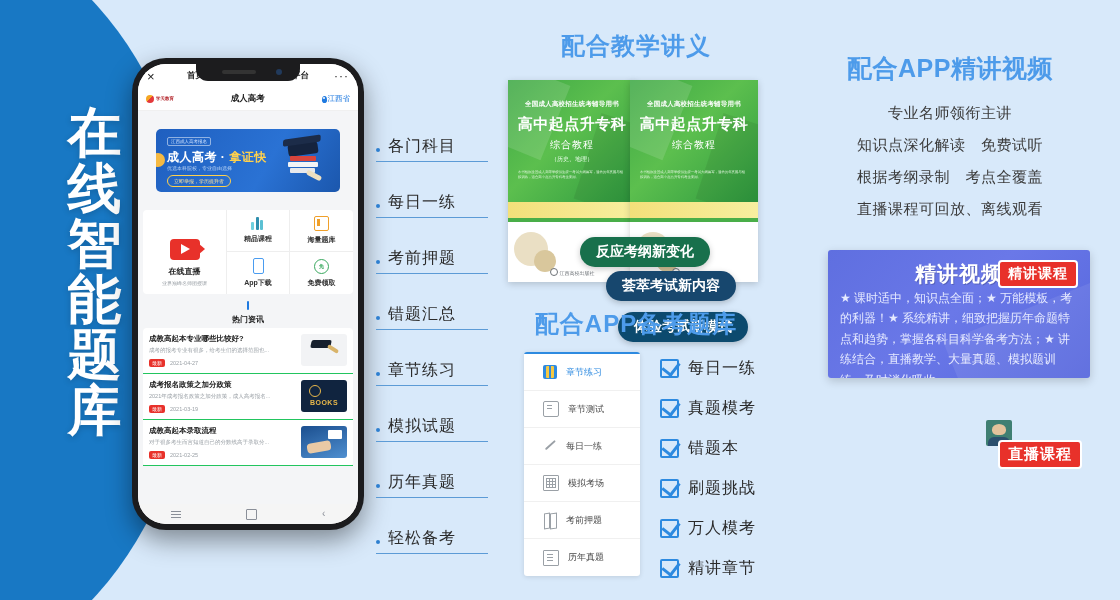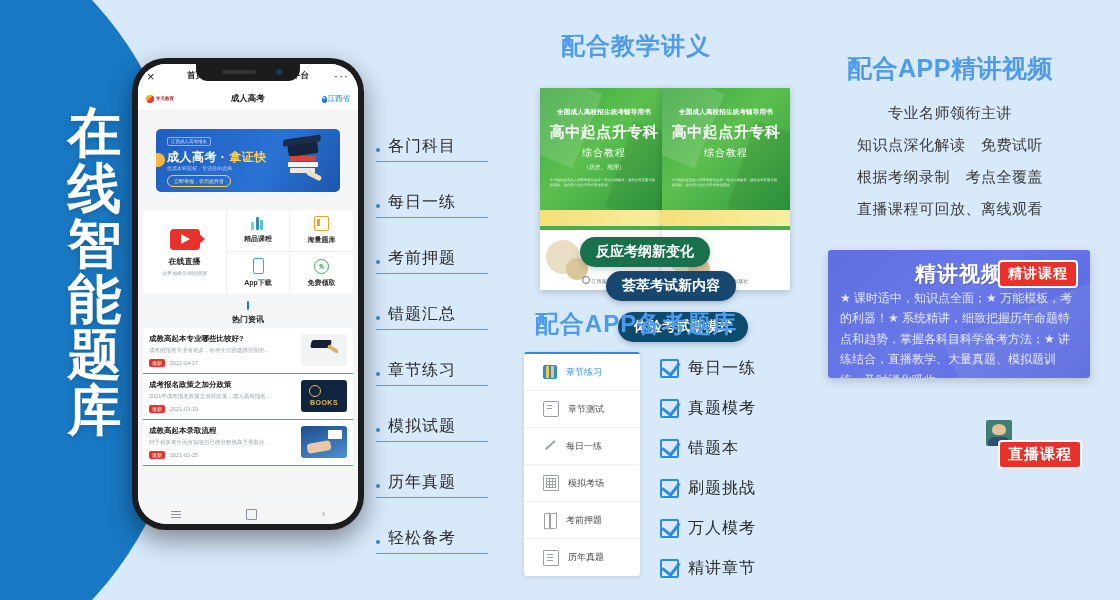--- a/index.html
+++ b/index.html
@@ -81,21 +81,21 @@
     background:#15233d;border-radius:3px;transform:rotate(-8deg);}
   .banner .cap:after{content:"";position:absolute;left:-4px;top:-6px;width:38px;height:7px;
     background:#1c2c49;transform:skewX(-10deg);border-radius:2px;}
   .banner .books{position:absolute;right:24px;top:27px;width:26px;height:5px;background:#d8443c;border-radius:1px;}
   .banner .books2{position:absolute;right:22px;top:33px;width:30px;height:5px;background:#f3f4f6;border-radius:1px;}
   .banner .books3{position:absolute;right:25px;top:39px;width:25px;height:5px;background:#e8e9ec;border-radius:1px;}
   .banner .scroll{position:absolute;right:18px;top:44px;width:16px;height:5px;background:#efe0c0;border-radius:3px;transform:rotate(28deg);}
 
   .grid{display:flex;background:#fff;margin:0 5px;border-radius:4px;overflow:hidden;}
   .grid-left{
-    width:40%;display:flex;flex-direction:column;align-items:center;justify-content:center;
+    width:40%;display:flex;flex-direction:column;align-items:center;justify-content:flex-end;
     border-right:1px solid #eee;padding:8px 2px;box-sizing:border-box;
   }
   .play-ico{width:30px;height:21px;background:#e8312a;border-radius:4px;position:relative;}
   .play-ico:before{content:"";position:absolute;right:-5px;top:4px;border-left:7px solid #e8312a;
     border-top:6px solid transparent;border-bottom:6px solid transparent;}
   .play-ico:after{content:"";position:absolute;left:11px;top:5px;border-left:9px solid #fff;
     border-top:5.5px solid transparent;border-bottom:5.5px solid transparent;}
   .grid-left .lbl{font-size:8px;font-weight:bold;color:#222;margin-top:6px;}
   .grid-left .sub{font-size:5px;color:#9aa0a6;margin-top:3px;}
   .grid-right{width:60%;display:flex;flex-wrap:wrap;}
@@ -153,22 +153,22 @@
   .bullets{position:absolute;left:376px;top:136px;width:112px;}
   .bullet{display:flex;align-items:flex-end;gap:8px;border-bottom:1.5px solid #5c9bd6;
     padding-bottom:4px;margin-bottom:30px;}
   .bullet .d{width:4px;height:4px;border-radius:50%;background:#2d7fd0;margin-bottom:5px;flex:none;}
   .bullet .bt{font-size:16px;color:#2b2b2b;letter-spacing:1px;}
 
   
   .mid-title{position:absolute;left:508px;top:30px;width:256px;text-align:center;
     font-size:24px;font-weight:bold;color:#4d9bea;letter-spacing:1px;}
   .books-wrap{position:absolute;left:508px;top:80px;width:252px;height:202px;}
-  .book{position:absolute;top:8px;width:128px;height:202px;background:#000000;
-    box-shadow:0 2px 7px rgba(0,0,0,.18);overflow:hidden;margin-left:32px;}
+  .book{position:absolute;top:0;width:128px;height:202px;background:#000000;
+    box-shadow:0 2px 7px rgba(0,0,0,.18);overflow:hidden;}
   .book.b1{left:0;}
   .book.b2{left:122px;}
   .book .gtop{position:absolute;left:0;top:0;right:0;height:122px;
     background:linear-gradient(135deg,#3ea845 0%,#5cbf4e 45%,#2e9a3f 100%);}
   .book .gtop:before{content:"";position:absolute;left:-20px;top:-10px;width:70px;height:80px;
     background:rgba(255,255,255,.13);transform:rotate(22deg);}
   .book .gtop:after{content:"";position:absolute;right:-10px;top:40px;width:60px;height:90px;
     background:rgba(0,0,0,.07);transform:rotate(18deg);}
   .book .small{position:absolute;left:0;right:0;top:20px;text-align:center;
     font-size:6.5px;color:#fff;font-weight:bold;letter-spacing:.2px;}

